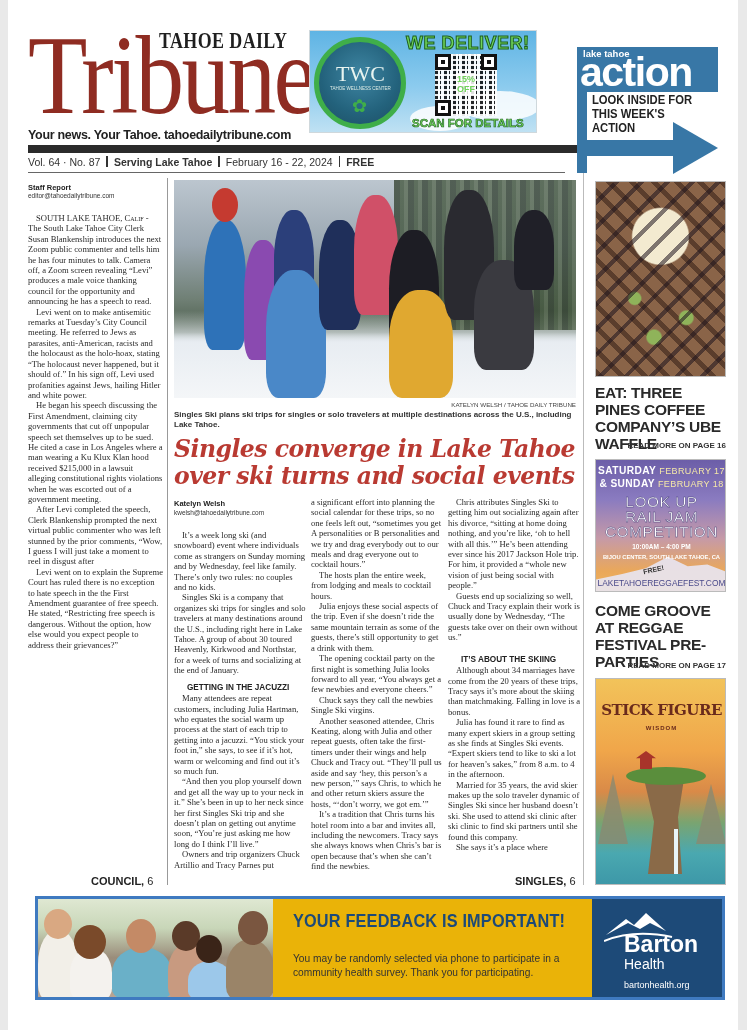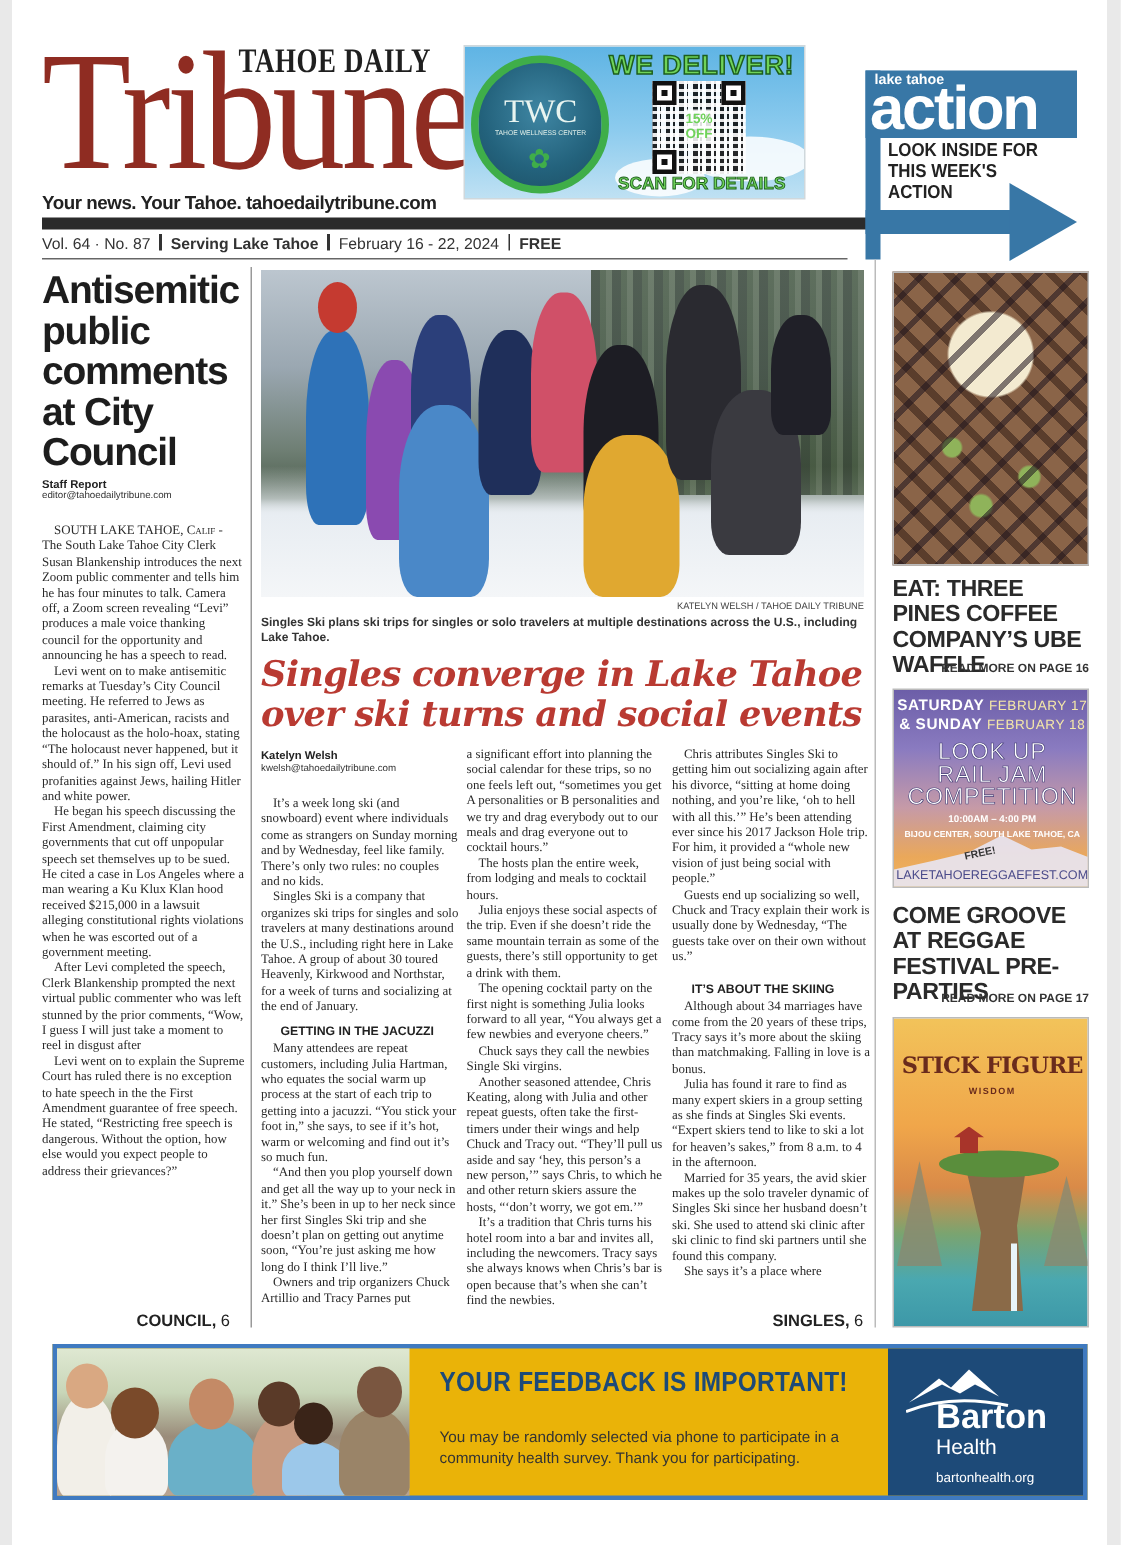--- a/index.html
+++ b/index.html
@@ -156,21 +156,20 @@
     <div class="blue-top"></div>
     <div class="blue-left"></div>
     <div class="action">action</div>
     <div class="lake">lake tahoe</div>
     <div class="look" style="width:125px;">LOOK INSIDE FOR THIS WEEK'S ACTION</div>
     <div class="arrow-shaft"></div>
     <div class="arrow-head"></div>
   </div>
 
   <div class="left-col">
-    <h2 class="ls-head">Antisemitic public comments at City Council</h2>
     <div class="ls-byline">Staff Report</div>
     <div class="ls-email">editor@tahoedailytribune.com</div>
     <div class="ls-body">
       <p class="dateline-p"><span class="dateline">SOUTH LAKE TAHOE, Calif</span> <span>- The South Lake Tahoe City Clerk Susan Blankenship introduces the next Zoom public commenter and tells him he has four minutes to talk. Camera off, a Zoom screen revealing “Levi” produces a male voice thanking council for the opportunity and announcing he has a speech to read.</span></p>
       <p>Levi went on to make antisemitic remarks at Tuesday’s City Council meeting. He referred to Jews as parasites, anti-American, racists and the holocaust as the holo-hoax, stating “The holocaust never happened, but it should of.” In his sign off, Levi used profanities against Jews, hailing Hitler and white power.</p>
       <p>He began his speech discussing the First Amendment, claiming city governments that cut off unpopular speech set themselves up to be sued. He cited a case in Los Angeles where a man wearing a Ku Klux Klan hood received $215,000 in a lawsuit alleging constitutional rights violations when he was escorted out of a government meeting.</p>
       <p>After Levi completed the speech, Clerk Blankenship prompted the next virtual public commenter who was left stunned by the prior comments, “Wow, I guess I will just take a moment to reel in disgust after</p>
       <p>Levi went on to explain the Supreme Court has ruled there is no exception to hate speech in the the First Amendment guarantee of free speech. He stated, “Restricting free speech is dangerous. Without the option, how else would you expect people to address their grievances?”</p>
     </div>
   </div>

